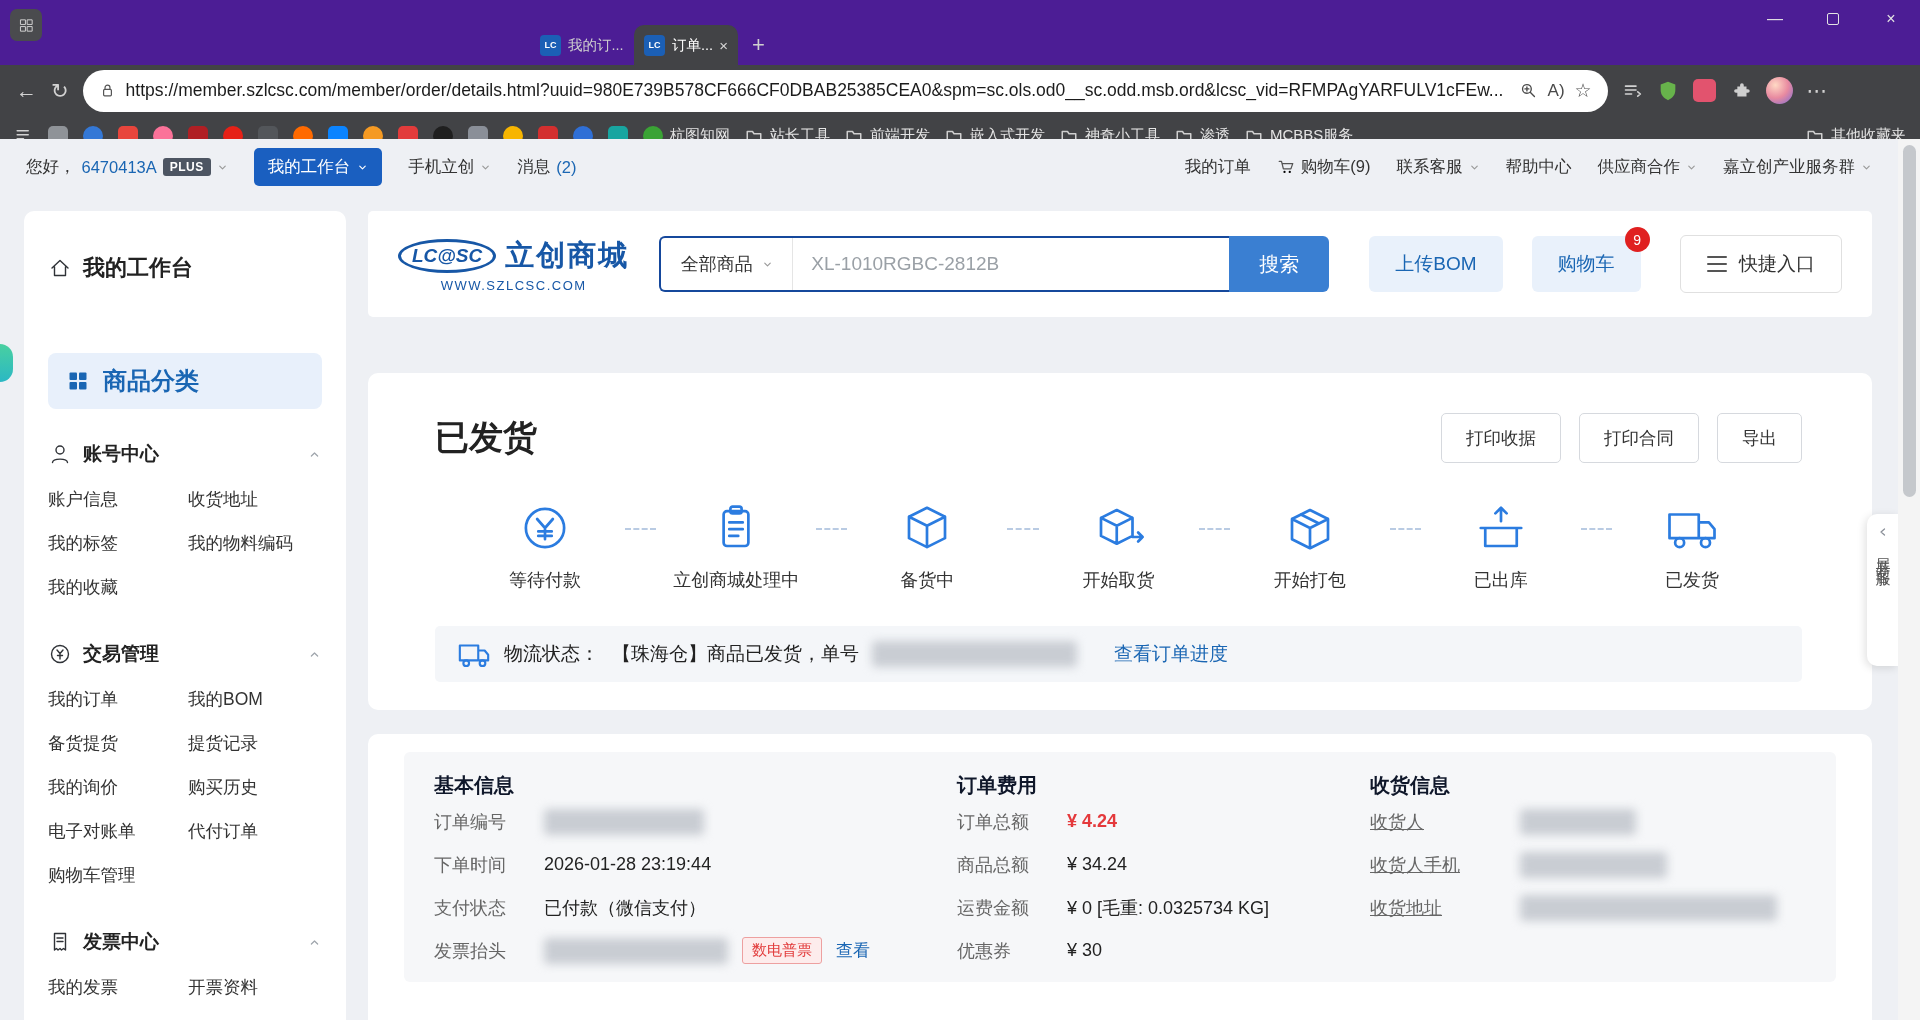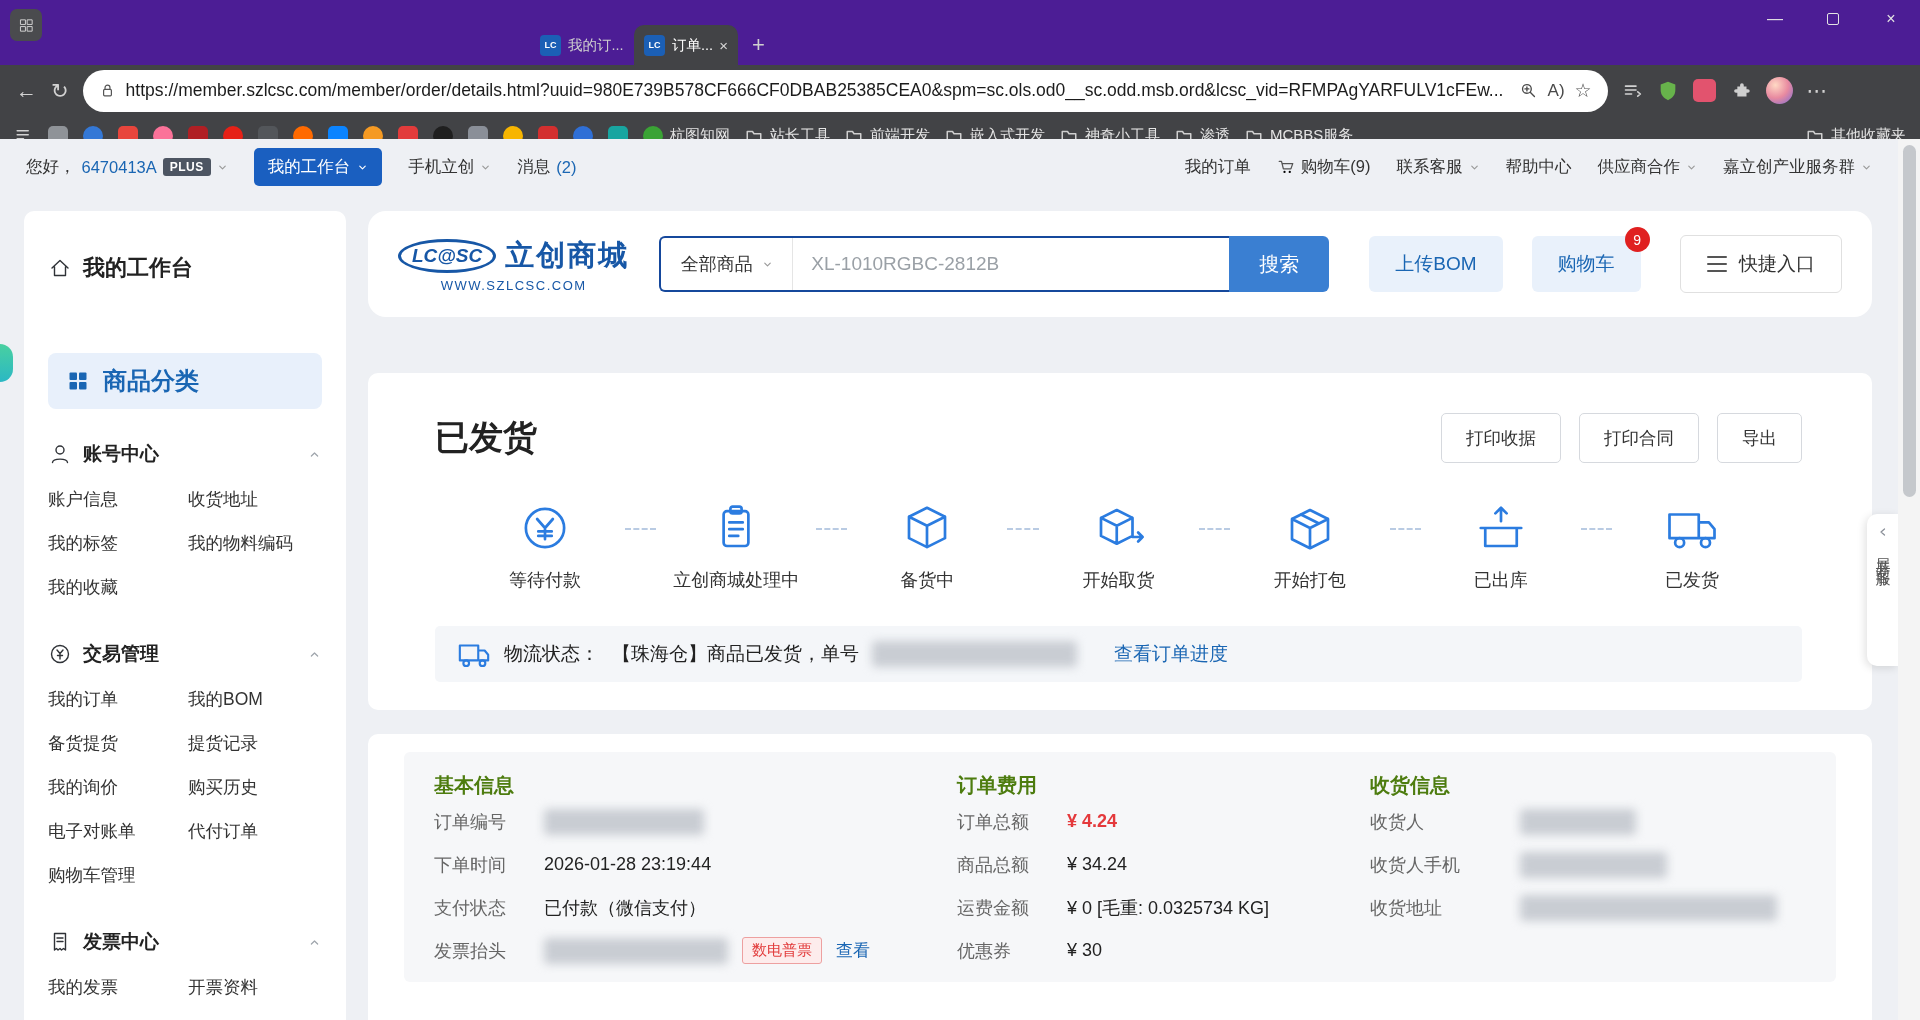--- a/index.html
+++ b/index.html
@@ -66,21 +66,21 @@
   .sb-cat { margin-top: 70px; height: 56px; background: #e8f0fb; border-radius: 8px;
     display: flex; align-items: center; gap: 13px; padding: 0 18px; color: #1a66b3; font-weight: bold; font-size: 24px; }
   .sb-sec { margin-top: 32px; }
   .sec-head { display: flex; align-items: center; gap: 11px; font-size: 19px; font-weight: bold; color: #222; }
   .chev-up { margin-left: auto; width: 15px; height: 15px; }
   .chev-up path { stroke: #a0a6ad; stroke-width: 4; fill: none; stroke-linecap: round; stroke-linejoin: round; }
   .sec-items { margin-top: 10px; display: grid; grid-template-columns: 140px 1fr; }
   .sec-items span { height: 44px; display: flex; align-items: center; font-size: 17.5px; color: #333; white-space: nowrap; }
   
   .main { flex: 1; display: flex; flex-direction: column; min-width: 0; }
-  .shop-header { background: #fff; border-radius: 18px; height: 106px; display: flex; align-items: center; padding: 0 30px; }
+  .shop-header { background: #fff; border-radius: 5px; height: 106px; display: flex; align-items: center; padding: 0 30px; }
   .logo { display: flex; flex-direction: column; align-items: center; gap: 2px; }
   .logo-top { display: flex; align-items: center; gap: 9px; }
   .logo-oval { border: 3px solid #1757a6; border-radius: 50%; padding: 3px 11px; color: #1757a6;
     font-weight: bold; font-style: italic; font-size: 19px; white-space: nowrap; }
   .logo-name { font-size: 29px; font-weight: bold; color: #1757a6; letter-spacing: 2px; white-space: nowrap; }
   .logo-domain { font-size: 13px; color: #1757a6; letter-spacing: 1.5px; }
   .search { display: flex; width: 670px; height: 56px; margin-left: 30px; flex-shrink: 0; }
   .search-box { flex: 1; display: flex; border: 2px solid #15489c; border-right: none;
     border-radius: 6px 0 0 6px; background: #fff; overflow: hidden; }
   .search-cat { width: 132px; display: flex; align-items: center; justify-content: center; gap: 9px;
@@ -118,24 +118,24 @@
   .truck-sm path, .truck-sm circle { stroke: #2b7ce0; stroke-width: 3; fill: none; stroke-linecap: round; stroke-linejoin: round; }
   .blur { display: inline-block; height: 26px; border-radius: 4px; background: #c9cdd3; filter: blur(5px); }
   .w205 { width: 205px; } .w160 { width: 160px; } .w184 { width: 184px; }
   .w116 { width: 116px; } .w147 { width: 147px; } .w257 { width: 257px; }
   .track-link { color: #1a66b3; margin-left: 24px; white-space: nowrap; }
   
   .info-card { margin-top: 24px; background: #fff; border-radius: 10px 10px 0 0; padding: 18px 36px 0; height: 310px; }
   .info-title { font-size: 24px; font-weight: bold; color: #222; margin-bottom: 16px; }
   .info-panel { background: #f6f7f9; border-radius: 6px; padding: 20px 30px 40px; display: grid;
     grid-template-columns: 523px 413px 1fr; height: 230px; }
-  .col h3 { font-size: 20px; color: #4d7c0f; height: 28px; font-family: Liberation Serif, serif; }
+  .col h3 { font-size: 20px; color: #0f172a; height: 28px; font-family: Liberation Serif, serif; }
   .irow { display: flex; align-items: center; min-height: 43px; font-size: 18px; }
   .ilabel { color: #666; width: 110px; flex-shrink: 0; }
-  .col.ship .ilabel { width: 150px; }
+  .col.ship .ilabel { width: 150px; text-decoration: underline; }
   .ival { color: #222; display: flex; align-items: center; }
   .red { color: #e4393c; font-weight: 600; }
   .inv-badge { margin-left: 14px; color: #e23c3c; border: 1px solid #eda0a0; background: #fdecec;
     font-size: 15px; padding: 3px 9px; border-radius: 3px; white-space: nowrap; }
   .inv-link { margin-left: 14px; color: #1a66b3; font-size: 17px; }
   
   .cs-tab { position: absolute; right: 22px; top: 375px; width: 31px; height: 152px; background: #fff;
     border-radius: 10px 0 0 10px; box-shadow: -2px 2px 8px rgba(0,0,0,.12);
     display: flex; flex-direction: column; align-items: center; padding-top: 12px; gap: 8px; }
   .cs-text { writing-mode: vertical-rl; text-orientation: upright; font-size: 15px; color: #555; letter-spacing: 5px; }

